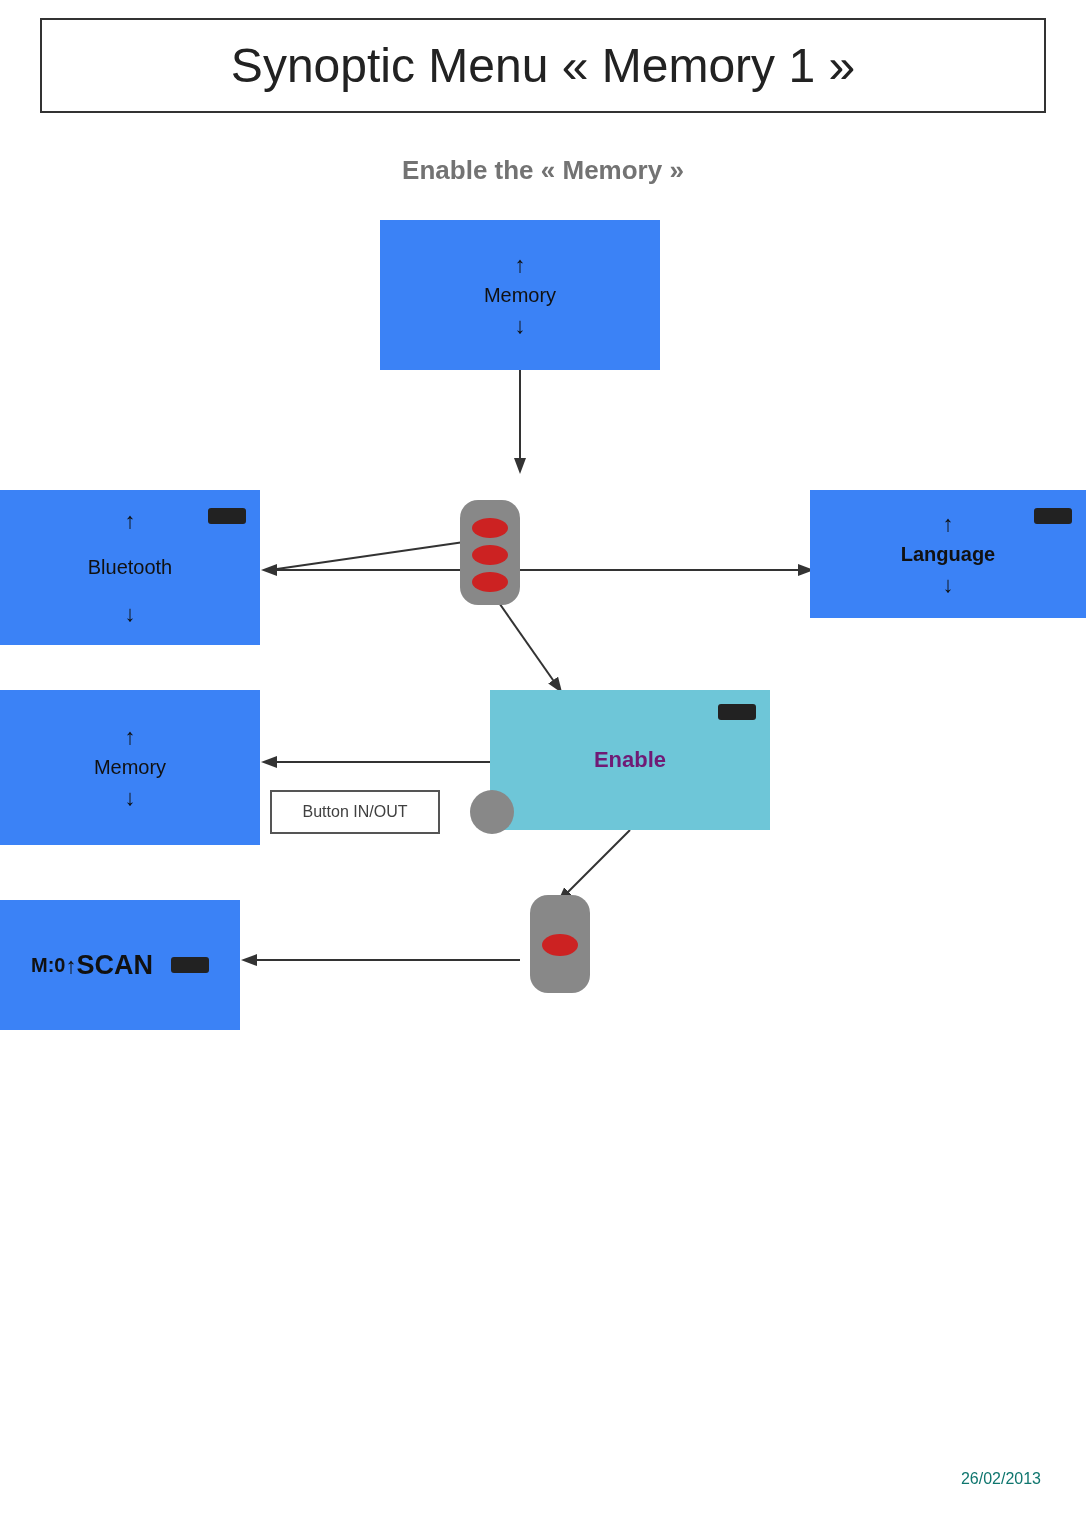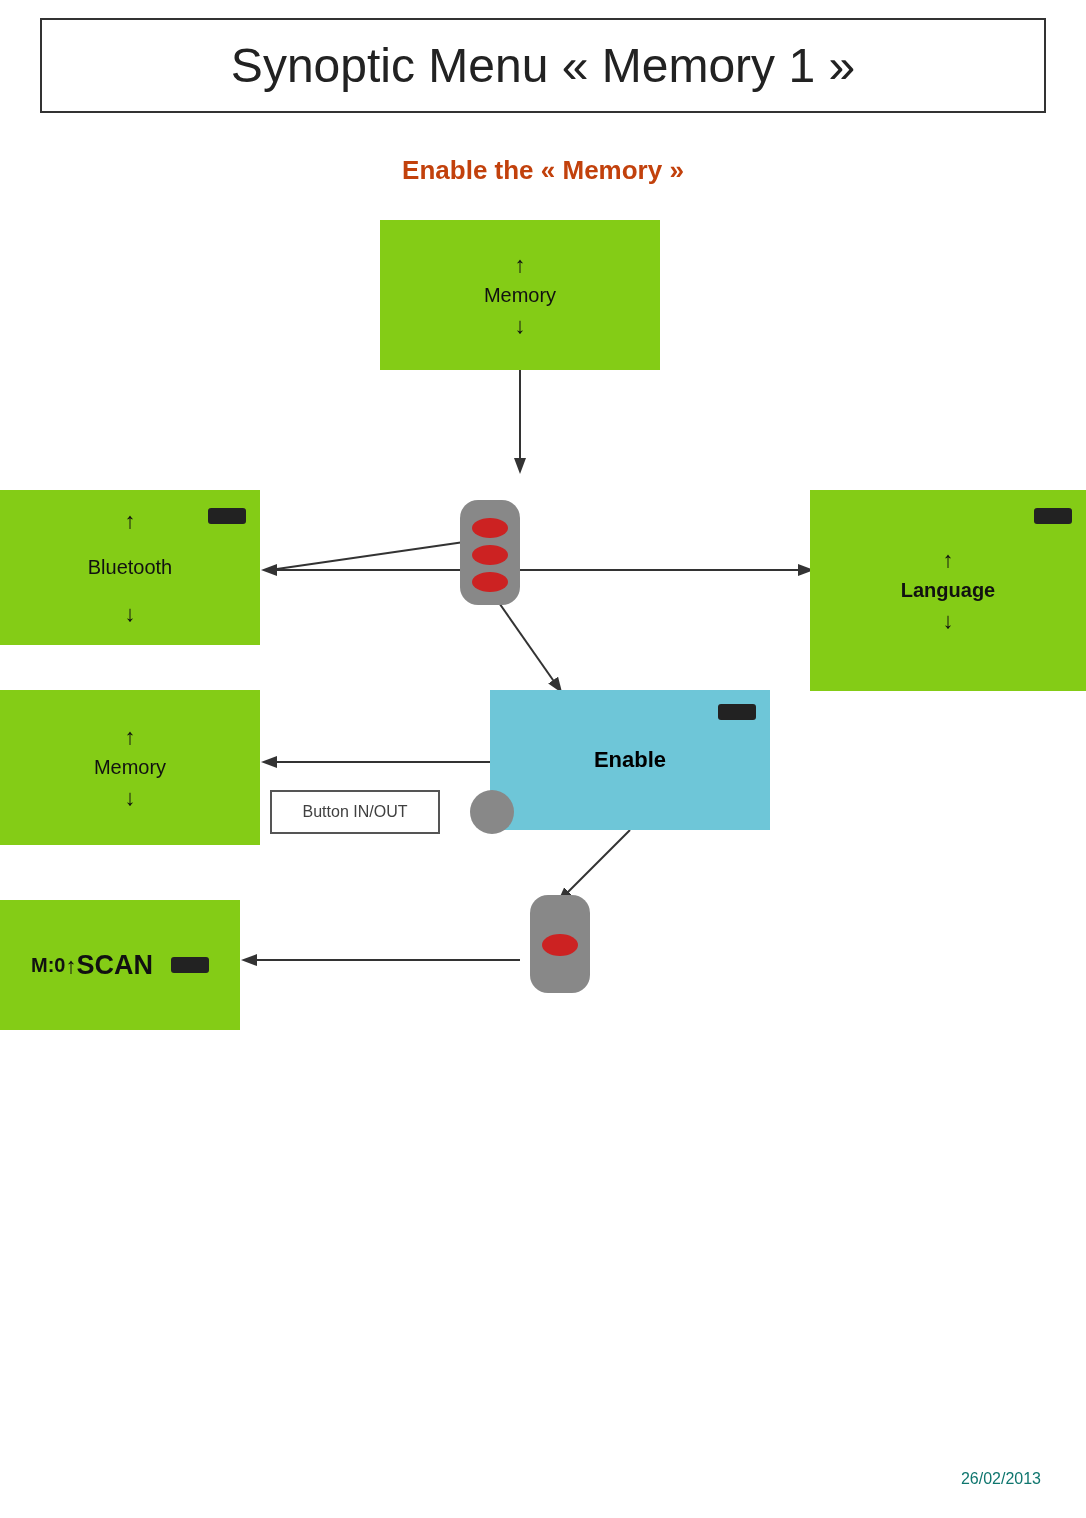--- a/index.html
+++ b/index.html
@@ -30,27 +30,27 @@
 
     
     .subtitle {
       position: absolute;
       top: 155px;
       left: 0;
       right: 0;
       text-align: center;
       font-size: 26px;
       font-weight: bold;
-      color: #c2410c;
+      color: #737373;
     }
 
     
     .purple-box {
       position: absolute;
-      background: #84cc16;
+      background: #3b82f6;
       border: none;
       display: flex;
       flex-direction: column;
       align-items: center;
       justify-content: center;
       color: #111;
     }
 
     
     .box-memory-top {
@@ -68,21 +68,21 @@
       width: 260px;
       height: 155px;
       font-size: 20px;
     }
 
     
     .box-language {
       top: 490px;
       left: 810px;
       width: 276px;
-      height: 201px;
+      height: 128px;
       font-size: 20px;
       font-weight: bold;
     }
 
     
     .box-memory-left {
       top: 690px;
       left: 0px;
       width: 260px;
       height: 155px;
@@ -96,21 +96,21 @@
       left: 490px;
       width: 280px;
       height: 140px;
       background: #6ec6d8;
       display: flex;
       flex-direction: column;
       align-items: center;
       justify-content: center;
       font-size: 22px;
       font-weight: bold;
-      color: #000000;
+      color: #701a75;
     }
 
     
     .box-scan {
       top: 900px;
       left: 0px;
       width: 240px;
       height: 130px;
       font-size: 20px;
       font-weight: bold;

